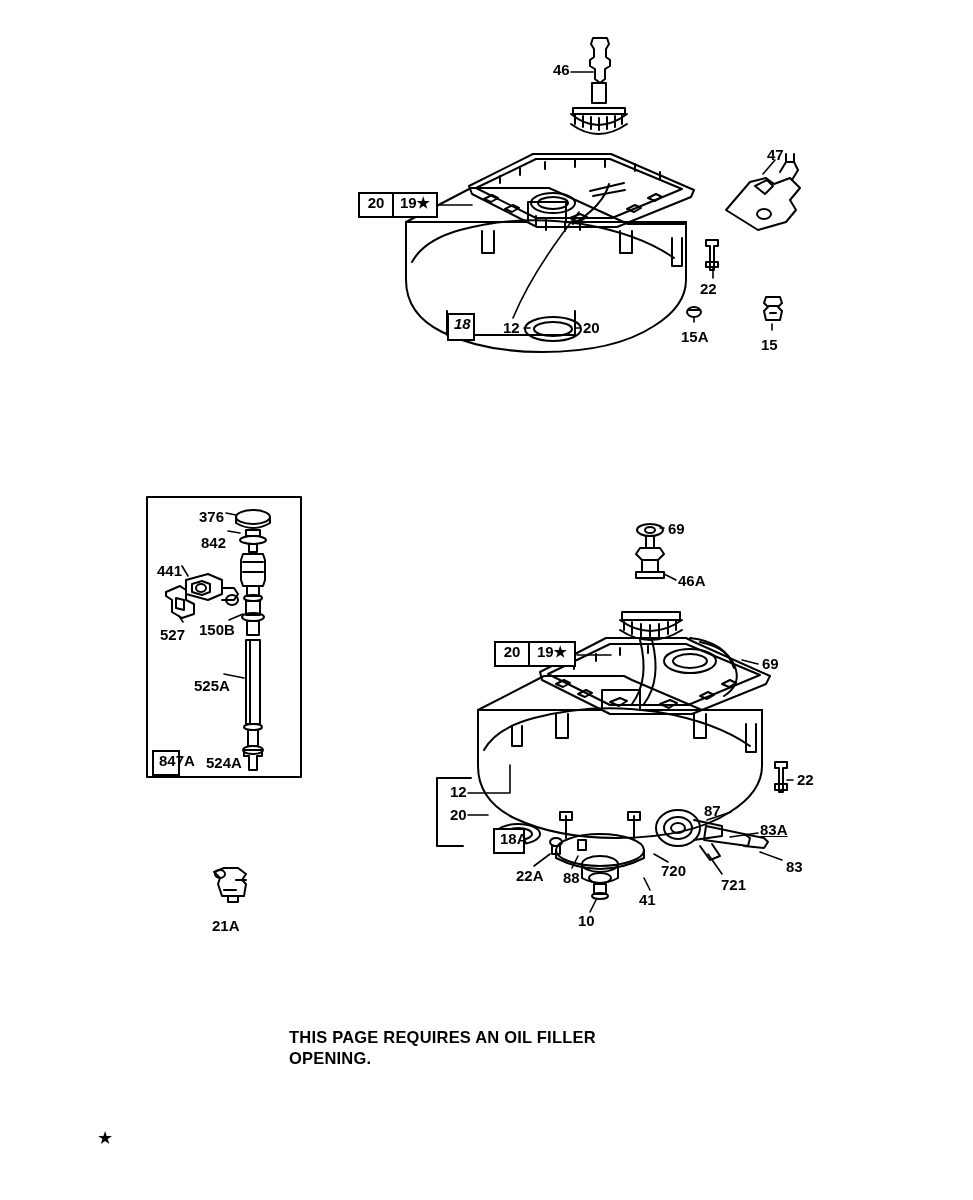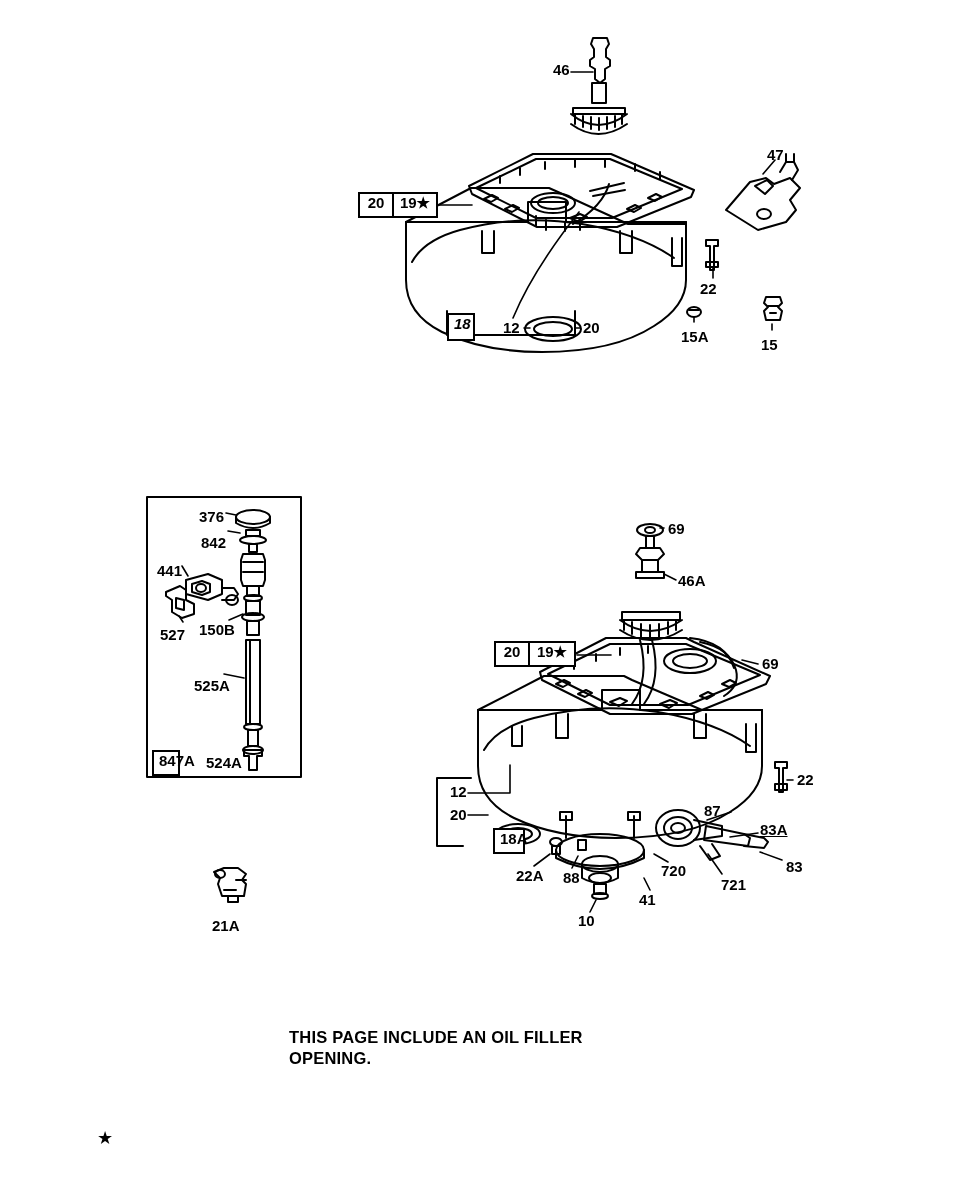--- a/index.html
+++ b/index.html
@@ -346,18 +346,18 @@
   <div class="lbl" style="left:704px; top:803px;">87</div>
   <div class="lbl" style="left:760px; top:822px;text-decoration:underline;">83A</div>
   <div class="lbl" style="left:786px; top:859px;">83</div>
   <div class="lbl" style="left:516px; top:868px;">22A</div>
   <div class="lbl" style="left:563px; top:870px;">88</div>
   <div class="lbl" style="left:661px; top:863px;">720</div>
   <div class="lbl" style="left:721px; top:877px;">721</div>
   <div class="lbl" style="left:639px; top:892px;">41</div>
   <div class="lbl" style="left:578px; top:913px;">10</div>
 
-  <div class="note" style="left:289px; top:1027px;">THIS PAGE INCLUDE AN OIL FILLER</div>
+  <div class="note" style="left:289px; top:1027px;">THIS PAGE REQUIRES AN OIL FILLER</div>
   <div class="note" style="left:289px; top:1048px;">OPENING.</div>
 
   <div class="star" style="left:97px; top:1128px;">★</div>
 
 </div>
 
 </body></html>

